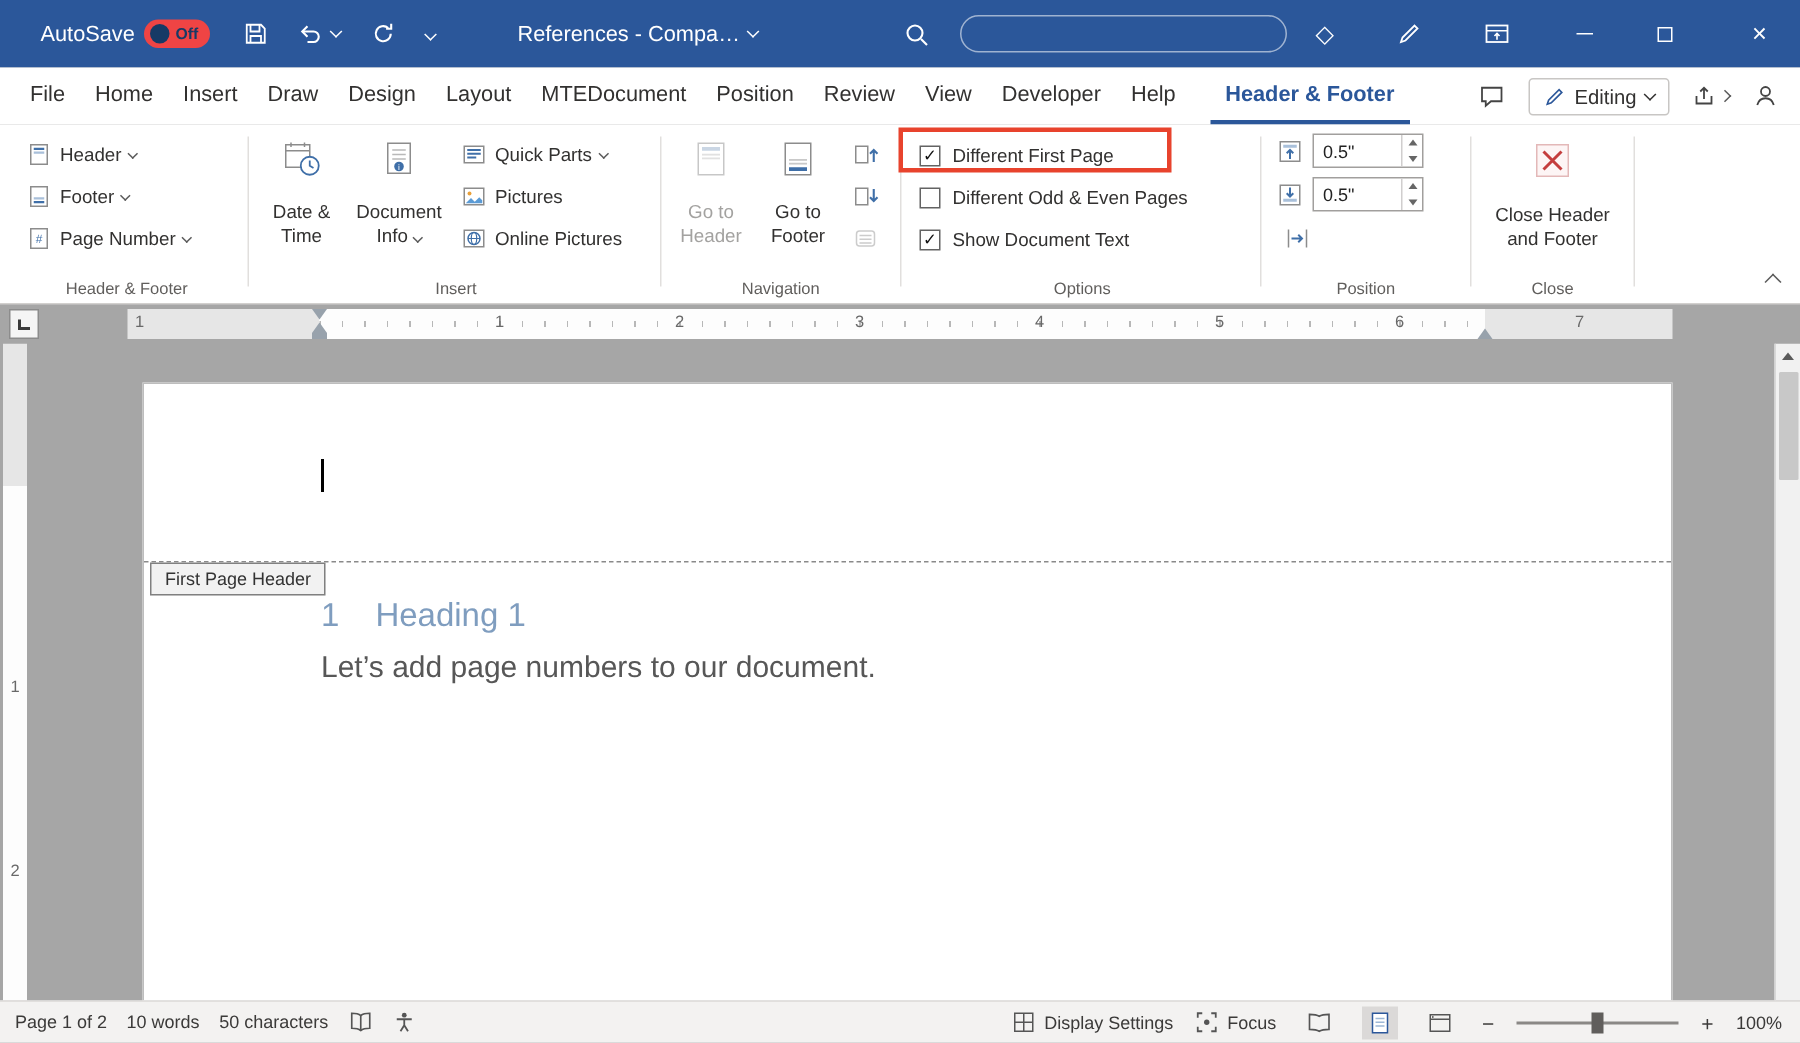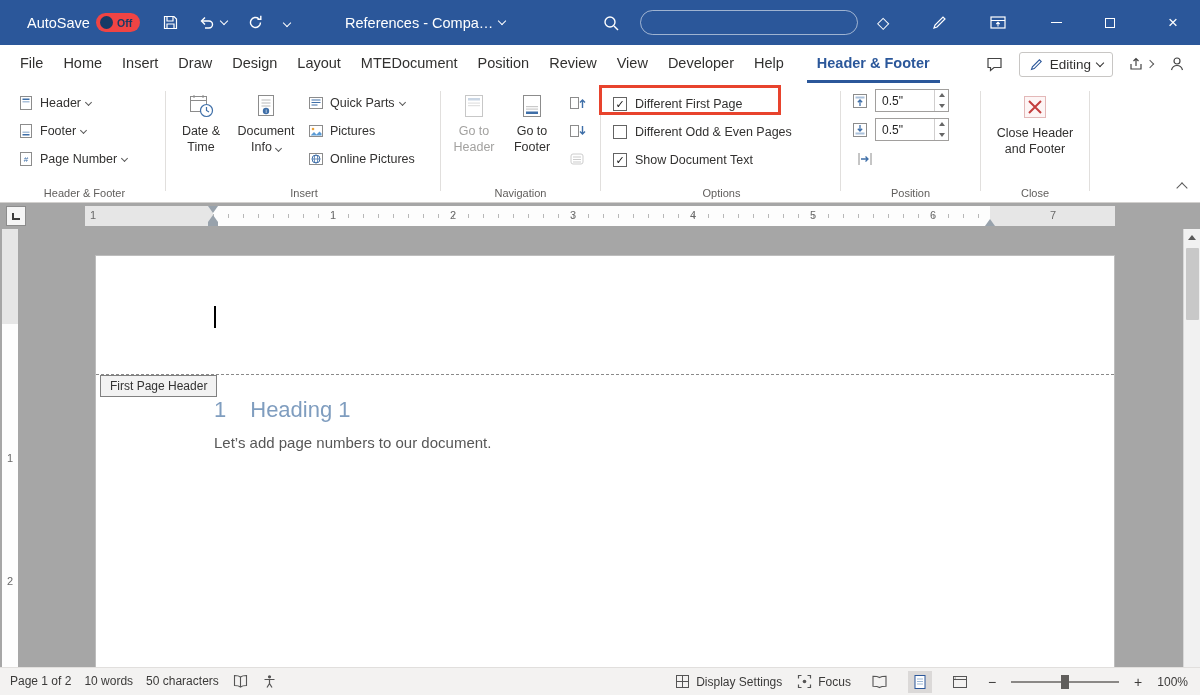--- a/index.html
+++ b/index.html
@@ -29,21 +29,21 @@
 .chev-right{width:6px;height:6px;border-right:1.5px solid #5a5a5a;border-bottom:1.5px solid #5a5a5a;transform:rotate(-45deg);display:inline-block}
 
 
 .ribbon{position:absolute;top:83px;left:0;width:1200px;height:120px;background:#fff;border-bottom:1px solid #d2d0ce}
 .rgroup{position:absolute;top:0;height:119px}
 .group-label{position:absolute;bottom:3px;left:0;width:100%;text-align:center;font-size:11px;color:#605e5c;white-space:nowrap}
 .vdiv{position:absolute;top:8px;height:100px;width:1px;background:#e1dfdd}
 .rsmall{position:absolute;display:flex;align-items:center;gap:5px;height:26px;padding:0 5px;font-size:12.5px;color:#323130;white-space:nowrap}
 .rsmall .chev{width:5px;height:5px;border-width:1.3px;border-color:#5a5a5a;margin-top:-2px}
 .bigbtn{position:absolute;top:3px;height:96px;display:flex;flex-direction:column;align-items:center;padding-top:7px;font-size:12.5px;color:#323130;text-align:center}
-.biglabel{margin-top:5px;line-height:1.25}
+.biglabel{margin-top:15px;line-height:1.25}
 .biglabel .chev{width:5px;height:5px;border-width:1.3px;border-color:#5a5a5a;margin-left:4px}
 .bigbtn.disabled{color:#a3a2a0}
 .cb-row{position:absolute;display:flex;align-items:center;gap:8px;height:24px;font-size:12.5px;color:#323130;white-space:nowrap}
 .cb-box{width:14px;height:14px;background:#fff;border:1px solid #636363;display:flex;align-items:center;justify-content:center;font-size:11px;line-height:1;color:#111}
 .cb-row[data-checked="false"] .cb-check{visibility:hidden}
 .annotation{position:absolute;border:3px solid #e8432d;z-index:6;pointer-events:none}
 .spin-row{position:absolute;display:flex;align-items:center;gap:6px}
 .spinbox{width:74px;height:23px;border:1px solid #a19f9d;background:#fff;display:flex;align-items:stretch;font-size:12px;color:#222}
 .spin-val{flex:1;display:flex;align-items:center;padding-left:6px}
 .spin-arrows{width:14px;border-left:1px solid #d0cece;display:flex;flex-direction:column}
@@ -68,21 +68,21 @@
 
 .docarea{position:absolute;top:229px;left:0;width:1200px;height:438px;background:#a6a6a6;overflow:hidden}
 .vruler{position:absolute;left:2px;top:0;width:16px;height:100%;background:#e6e6e6}
 .vlight{position:absolute;left:0;top:95px;width:100%;height:343px;background:#fdfdfd}
 .vnum{position:absolute;left:0;width:100%;text-align:center;font-size:11px;color:#696969}
 .page{position:absolute;left:95px;top:26px;width:1020px;height:420px;background:#fff;border:1px solid #bdbdbd}
 .caret{position:absolute;left:118px;top:50px;width:1.5px;height:22px;background:#000}
 .header-boundary{position:absolute;left:0;top:118px;width:100%;border-top:1px dashed #8a8a8a}
 .header-tag{position:absolute;left:4px;top:119px;background:#f2f2f2;border:1px solid #808080;padding:3px 9px;font-size:12px;color:#333}
 .heading{position:absolute;left:118px;top:141px;display:flex;gap:24px;font-size:22px;color:#7f9dbf}
-.bodytext{position:absolute;left:118px;top:178px;font-size:15px;color:#575757}
+.bodytext{position:absolute;left:118px;top:178px;font-size:20px;color:#575757}
 .scrollbar{position:absolute;right:0;top:0;width:17px;height:100%;background:#f1f1f1;border-left:1px solid #d8d8d8}
 .sb-up{height:17px;display:flex;align-items:center;justify-content:center}
 .sb-up .tri-up{border-bottom-color:#5a5a5a;border-left-width:4px;border-right-width:4px;border-bottom-width:5px}
 .sb-thumb{position:absolute;left:2px;top:19px;width:13px;height:72px;background:#c8c8c8;border-radius:1px}
 
 
 .statusbar{position:absolute;top:667px;left:0;width:1200px;height:28px;background:#f3f2f1;border-top:1px solid #e1dfdd;display:flex;align-items:center;font-size:12px;color:#3b3a39}
 .sb-left{display:flex;align-items:flex-start;gap:13px;padding-left:10px}
 .sb-right{margin-left:auto;display:flex;align-items:center;gap:15px;padding-right:12px}
 .sb-item{display:flex;align-items:center;gap:6px;white-space:nowrap}

